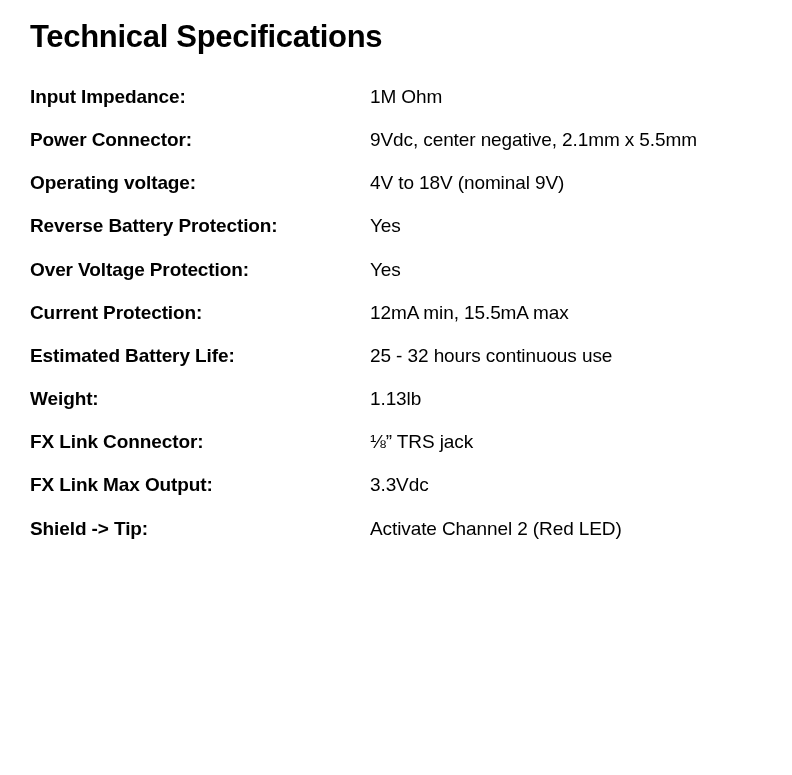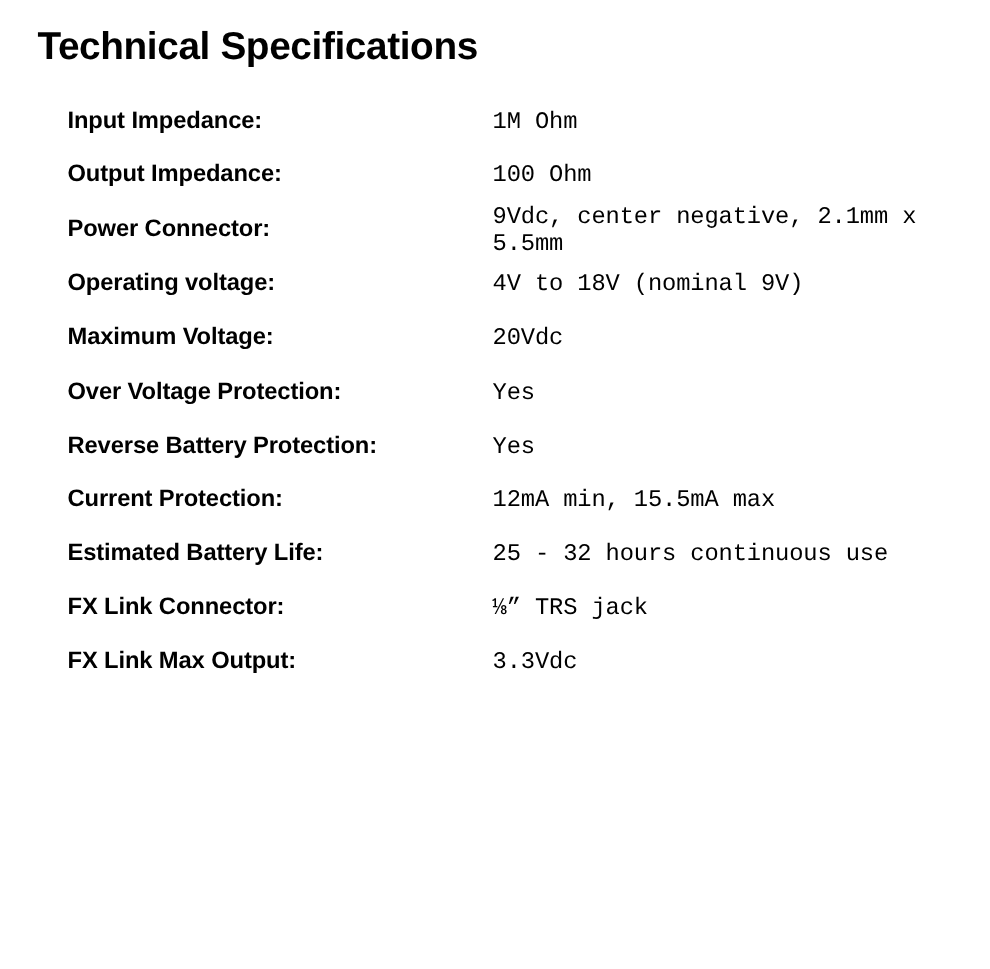--- a/index.html
+++ b/index.html
@@ -24,90 +24,88 @@
   .doc-title {
     font-size: 31px;
     font-weight: bold;
     letter-spacing: -0.3px;
     margin: 0 0 20px 0;
     line-height: 1.2;
   }
   .spec-table {
     width: 100%;
     border-collapse: collapse;
-    margin-left: 24px;
   }
   .spec-table tr {
     height: 43.2px;
   }
   .spec-label {
     font-size: 19px;
     font-weight: bold;
     white-space: nowrap;
     padding: 0;
     vertical-align: middle;
     width: 340px;
     letter-spacing: -0.1px;
   }
   .spec-value {
     font-size: 19px;
     font-weight: normal;
     padding: 0;
     vertical-align: middle;
     letter-spacing: -0.1px;
-    font-family: Liberation Mono, monospace;
   }
 </style>
 </head>
 <body>
 
 <div class="page">
   <h1 class="doc-title">Technical Specifications</h1>
 
   <table class="spec-table">
     <tbody>
       <tr>
         <td class="spec-label">Input Impedance:</td>
         <td class="spec-value">1M Ohm</td>
       </tr>
       <tr>
-        <td class="spec-label">Output Impedance:</td>
-        <td class="spec-value">100 Ohm</td>
-      </tr>
-      <tr>
         <td class="spec-label">Power Connector:</td>
         <td class="spec-value">9Vdc, center negative, 2.1mm x 5.5mm</td>
       </tr>
       <tr>
         <td class="spec-label">Operating voltage:</td>
         <td class="spec-value">4V to 18V (nominal 9V)</td>
       </tr>
       <tr>
-        <td class="spec-label">Maximum Voltage:</td>
-        <td class="spec-value">20Vdc</td>
+        <td class="spec-label">Reverse Battery Protection:</td>
+        <td class="spec-value">Yes</td>
       </tr>
       <tr>
         <td class="spec-label">Over Voltage Protection:</td>
-        <td class="spec-value">Yes</td>
-      </tr>
-      <tr>
-        <td class="spec-label">Reverse Battery Protection:</td>
         <td class="spec-value">Yes</td>
       </tr>
       <tr>
         <td class="spec-label">Current Protection:</td>
         <td class="spec-value">12mA min, 15.5mA max</td>
       </tr>
       <tr>
         <td class="spec-label">Estimated Battery Life:</td>
         <td class="spec-value">25 - 32 hours continuous use</td>
       </tr>
       <tr>
+        <td class="spec-label">Weight:</td>
+        <td class="spec-value">1.13lb</td>
+      </tr>
+      <tr>
         <td class="spec-label">FX Link Connector:</td>
         <td class="spec-value">⅛” TRS jack</td>
       </tr>
       <tr>
         <td class="spec-label">FX Link Max Output:</td>
         <td class="spec-value">3.3Vdc</td>
       </tr>
+      <tr>
+        <td class="spec-label">Shield -&gt; Tip:</td>
+        <td class="spec-value">Activate Channel 2 (Red LED)</td>
+      </tr>
     </tbody>
   </table>
 </div>
 
 </body></html>

